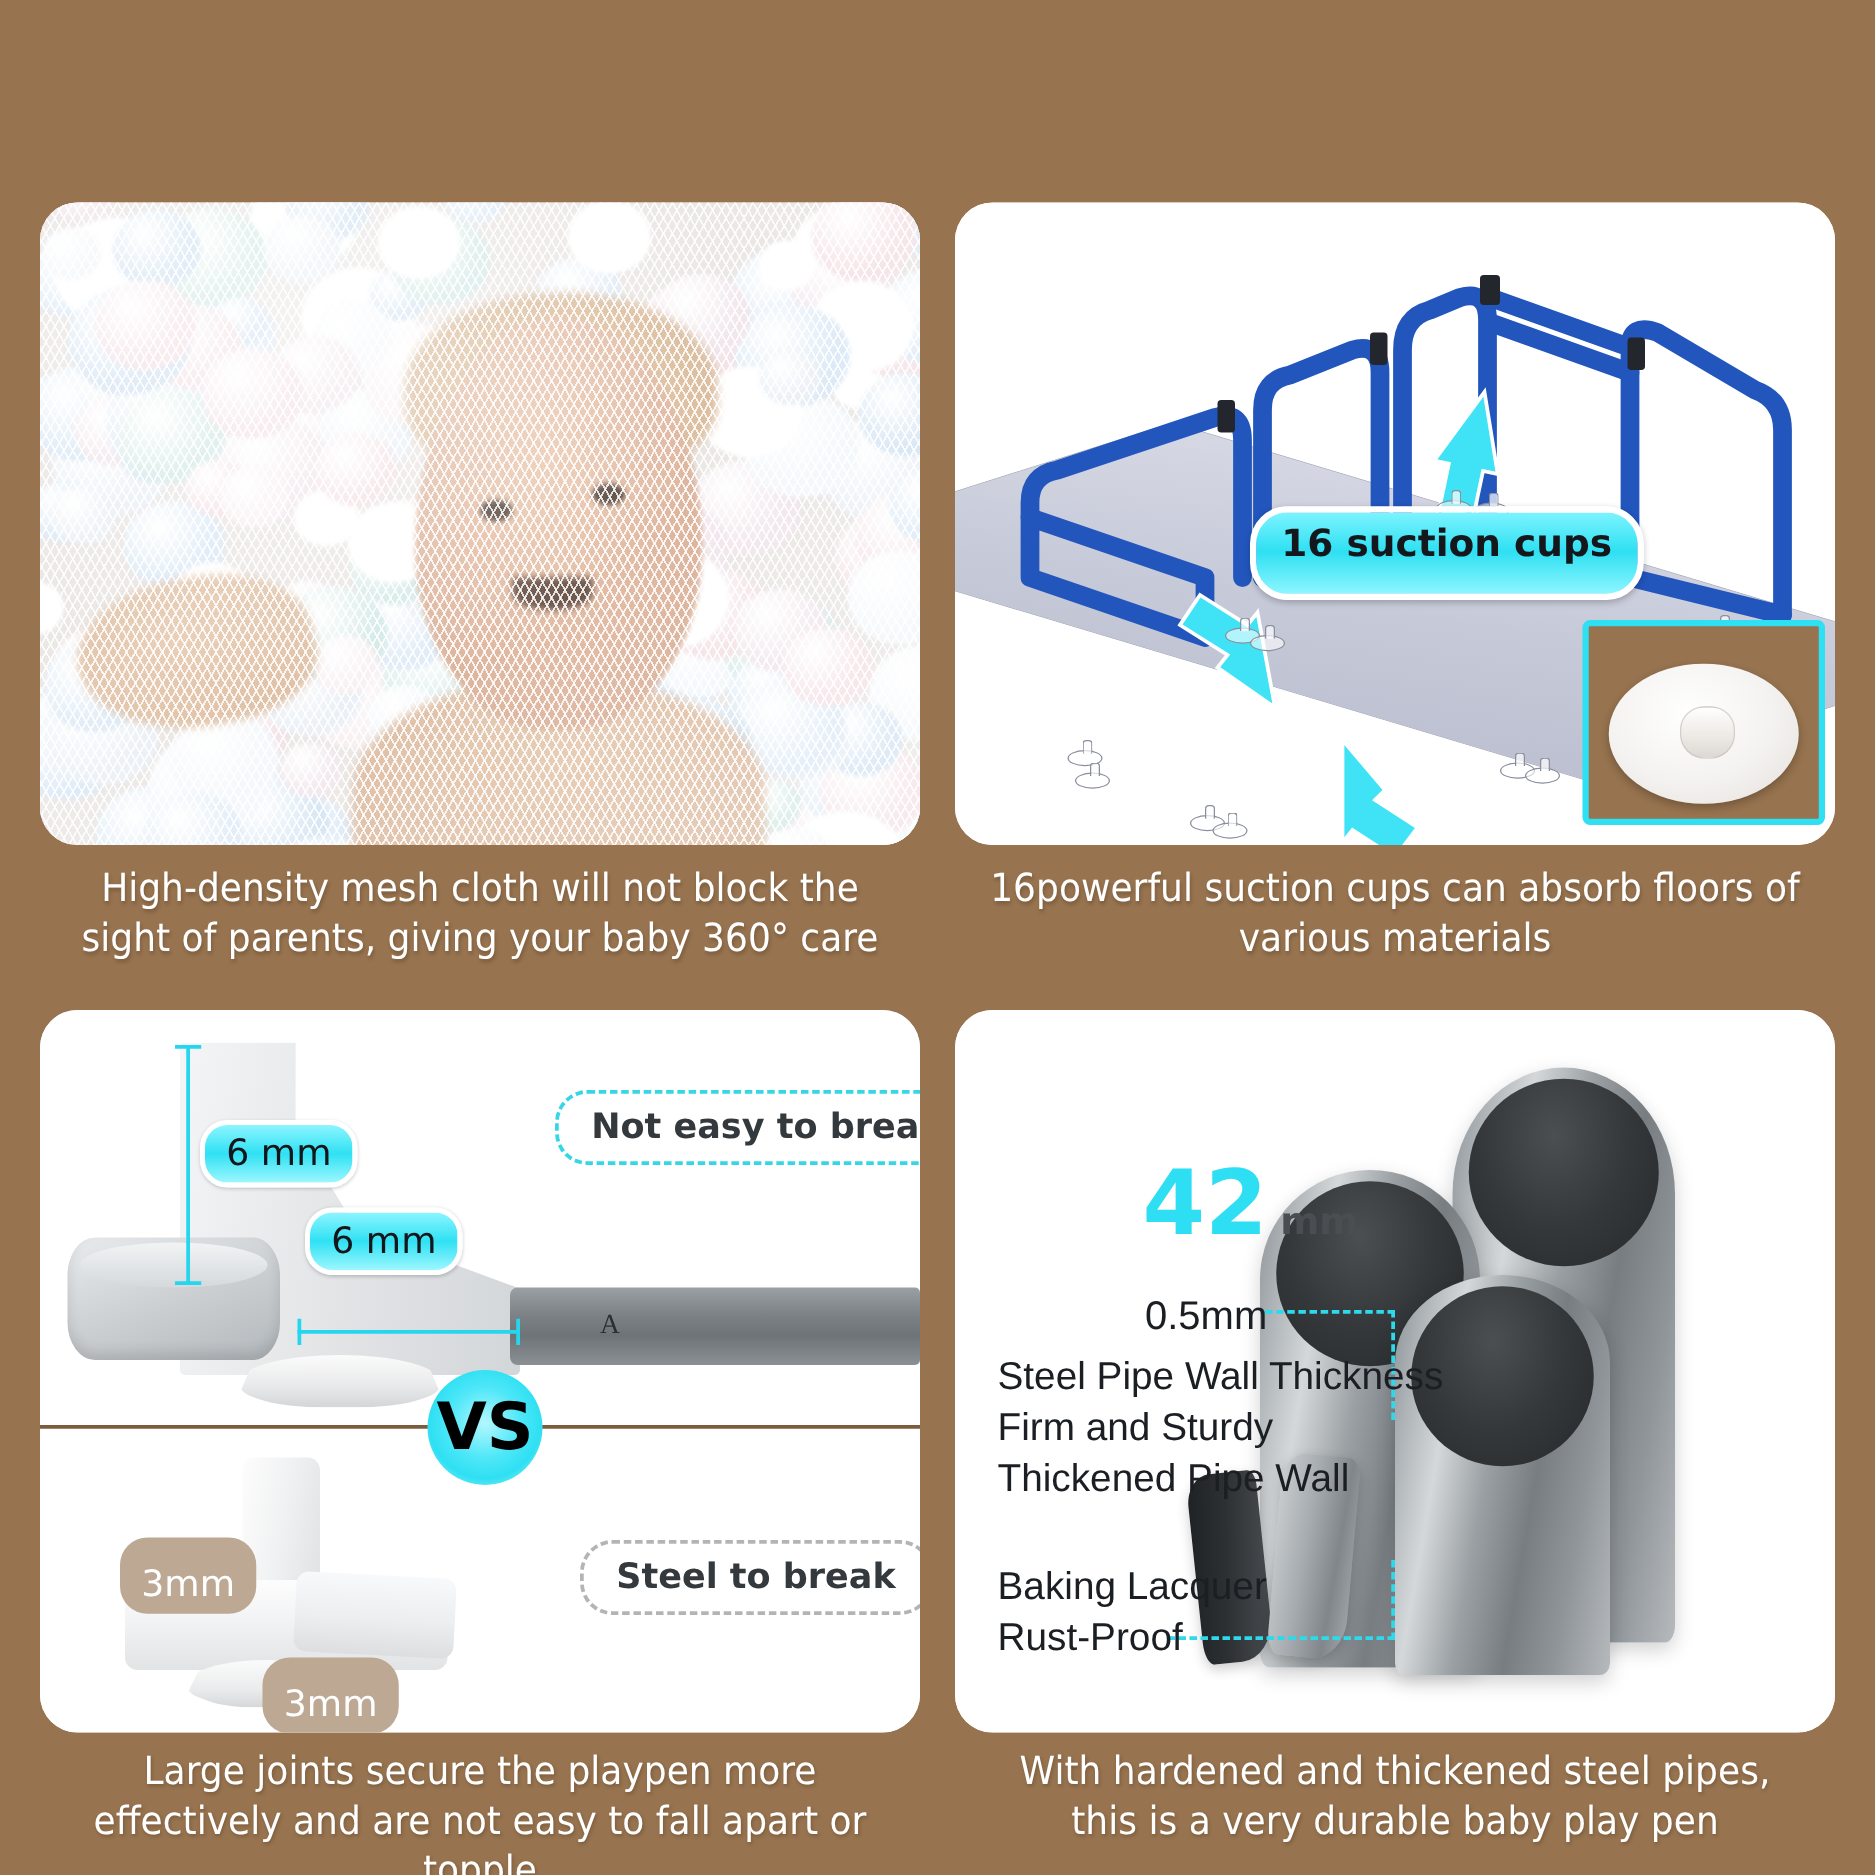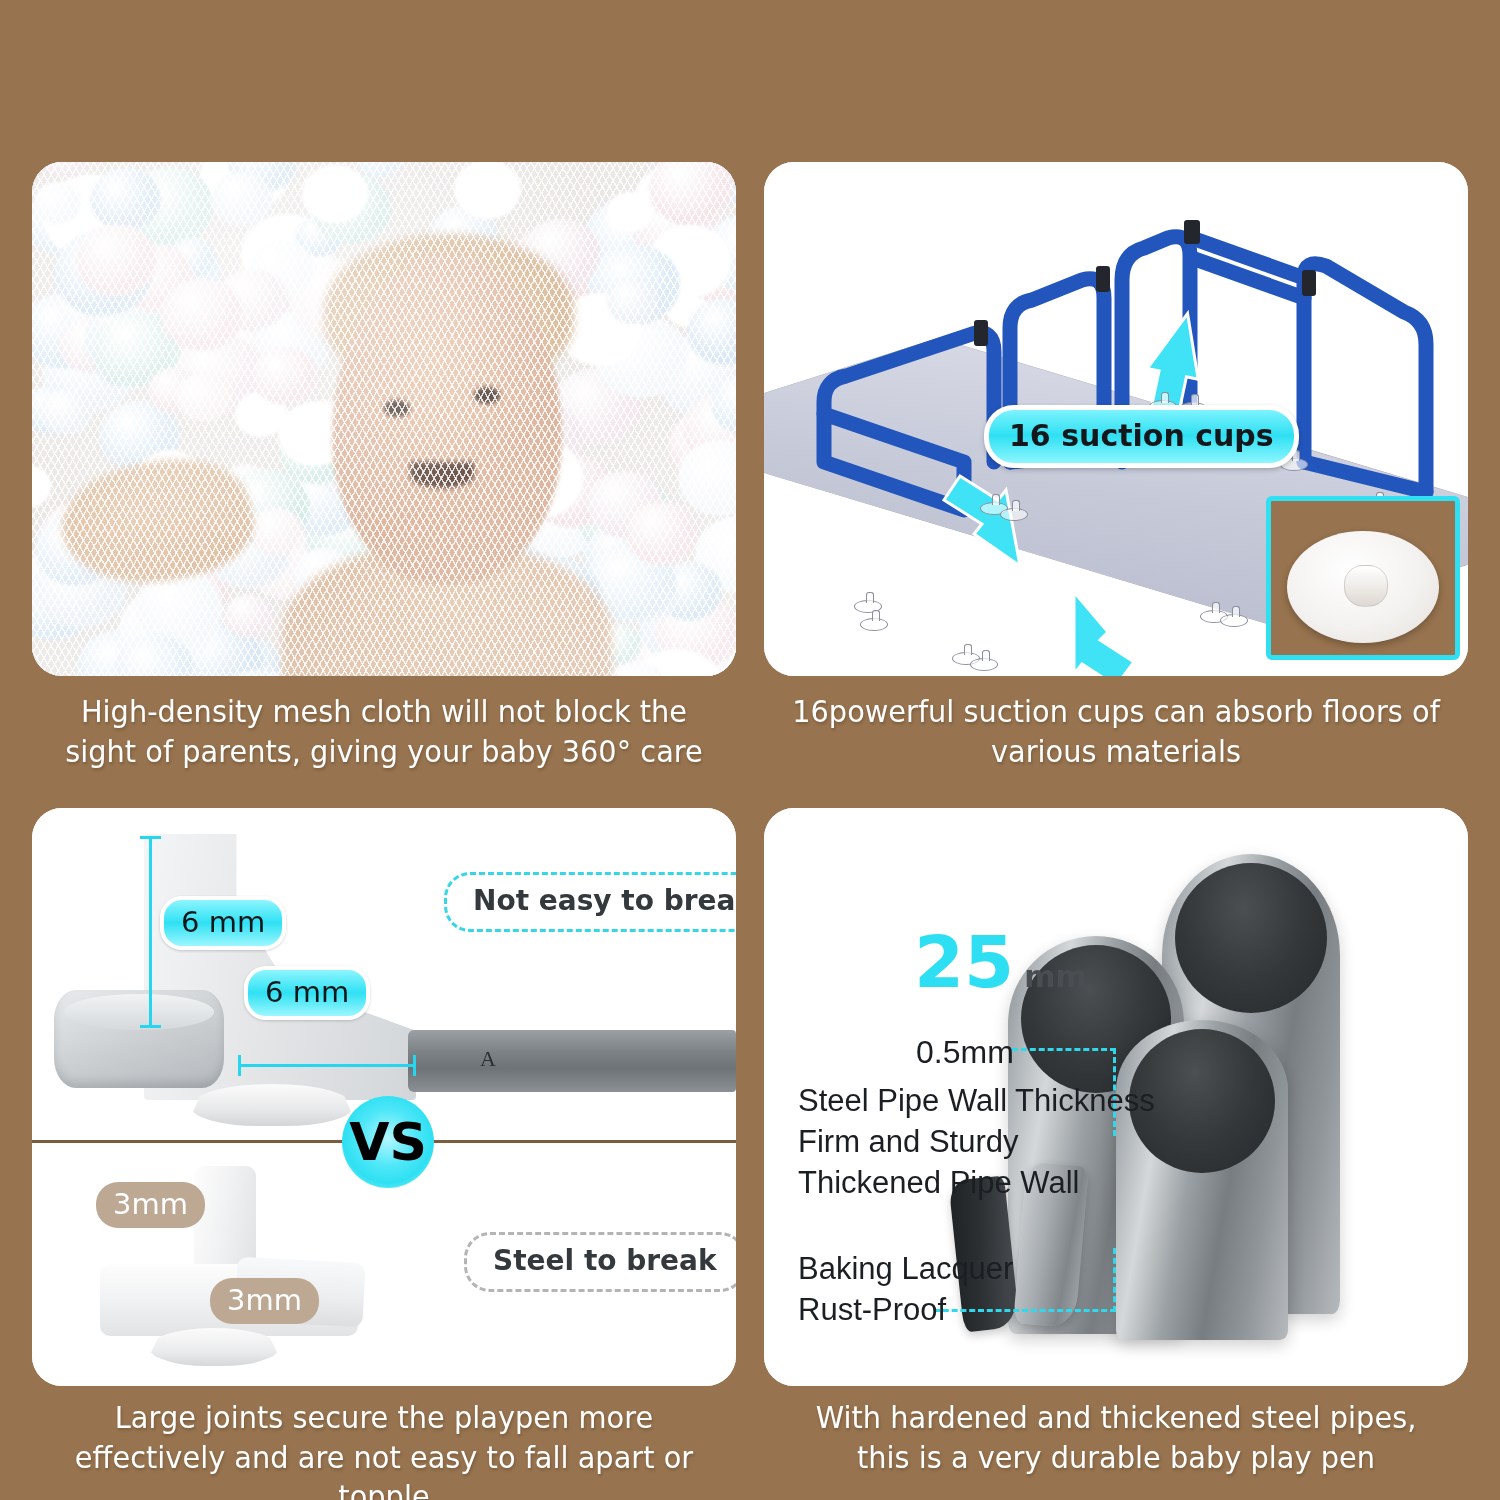--- a/index.html
+++ b/index.html
@@ -125,22 +125,22 @@
     border: 1.6px solid #8a8e9e; border-radius: 50%;
     background: rgba(255,255,255,0.6);
   }
   .suction::after {
     content: ""; position: absolute; left: 11px; top: -9px;
     width: 6px; height: 10px;
     border: 1.6px solid #8a8e9e; border-bottom: none; border-radius: 3px 3px 0 0;
     background: rgba(255,255,255,0.7);
   }
   .badge-suction {
-    position: absolute; left: 220px; top: 243px;
-    padding: 8px 20px 10px;
+    position: absolute; left: 236px; top: 243px;
+    padding: 8px 20px 22px;
     border-radius: 30px;
     background: linear-gradient(180deg, #7df3ff 0%, #2ee0f2 48%, #8df6ff 100%);
     border: 5px solid #ffffff;
     box-shadow: 0 2px 5px rgba(0,0,0,0.22);
     font-family: "DejaVu Sans", sans-serif;
     font-weight: bold; font-size: 30px; color: #14171c;
     white-space: nowrap;
   }
   .cup-inset {
     position: absolute; left: 502px; top: 334px; width: 194px; height: 164px;
@@ -276,26 +276,27 @@
     transform: rotate(3deg);
   }
   .small-suction {
     position: absolute; left: 118px; top: 520px; width: 128px; height: 38px;
     border-radius: 50% 50% 44% 44%;
     background: linear-gradient(180deg, rgba(252,252,252,0.95) 0%, #e9eaeb 65%, #d5d7d9 100%);
     clip-path: polygon(10% 0%, 90% 0%, 100% 70%, 76% 100%, 24% 100%, 0% 70%);
   }
   .mm-tan {
     position: absolute;
-    padding: 5px 17px 7px;
+    padding: 20px 17px 7px;
     border-radius: 22px;
     background: #bda894;
     font-family: "DejaVu Sans", sans-serif;
     font-size: 29px; color: #ffffff;
     white-space: nowrap;
+    margin-top: 48px;
   }
   .mm-c { left: 64px; top: 374px; }
   .mm-d { left: 178px; top: 470px; }
 
   
   .pipe-scene { position: absolute; inset: 0; background: #ffffff; }
   .sp-title {
     position: absolute; left: 38px; top: 60px;
     font-family: "DejaVu Sans", sans-serif;
     font-weight: bold; font-size: 38px; color: #15181c;
@@ -663,21 +664,21 @@
       <div class="tube tube-b">
           <div class="tube-bore"></div>
         </div>
       <div class="tube tube-c">
           <div class="tube-bore"></div>
         </div>
       <div class="half-a"></div>
       <div class="half-b"></div>
 
       <div class="sp-num-row">
-        <span class="sp-num">25</span>
+        <span class="sp-num">42</span>
         <span class="sp-unit">mm</span>
       </div>
       <div class="sp-05">0.5mm</div>
       <div class="leader leader-1"></div>
       <div class="leader leader-2"></div>
       <div class="sp-body">Steel Pipe Wall Thickness<br>Firm and Sturdy<br>Thickened Pipe Wall</div>
       <div class="sp-body2">Baking Lacquer<br>Rust-Proof</div>
     </div>
   </div>
   <div class="caption c-br">With hardened and thickened steel pipes, this is a very durable baby play pen</div>

